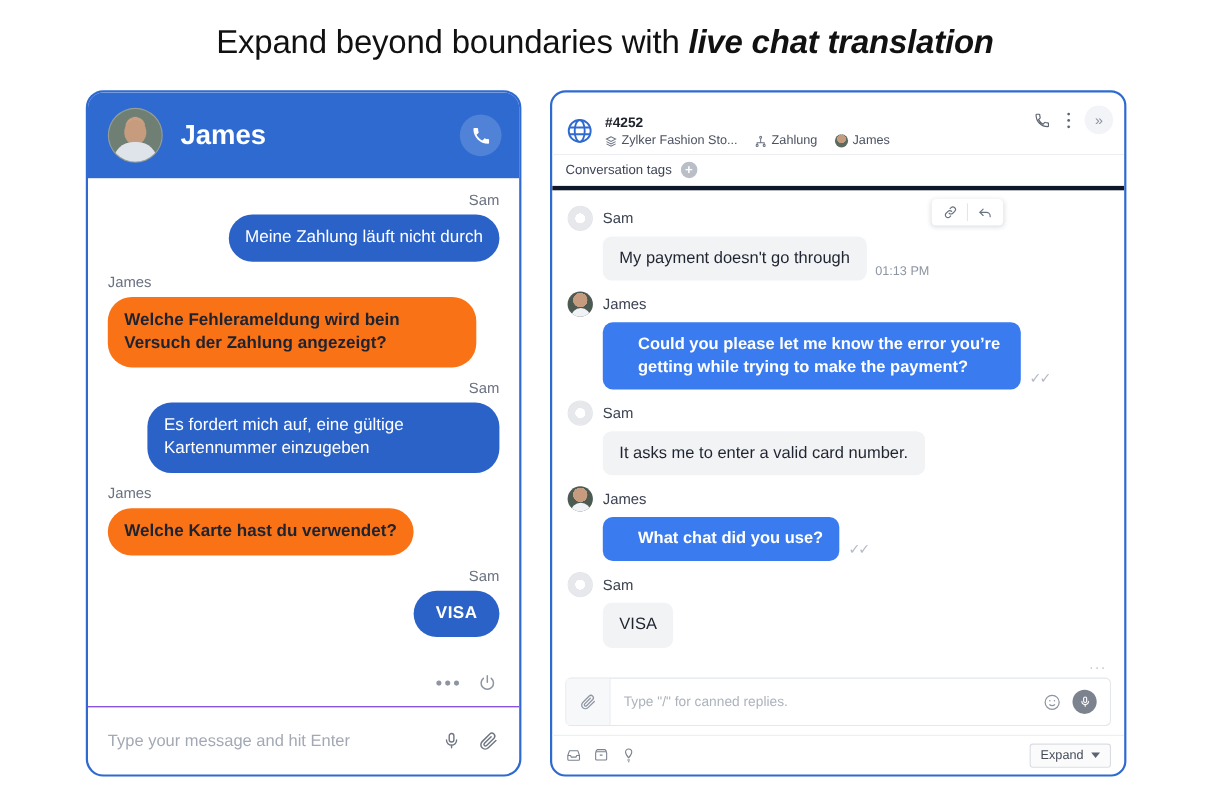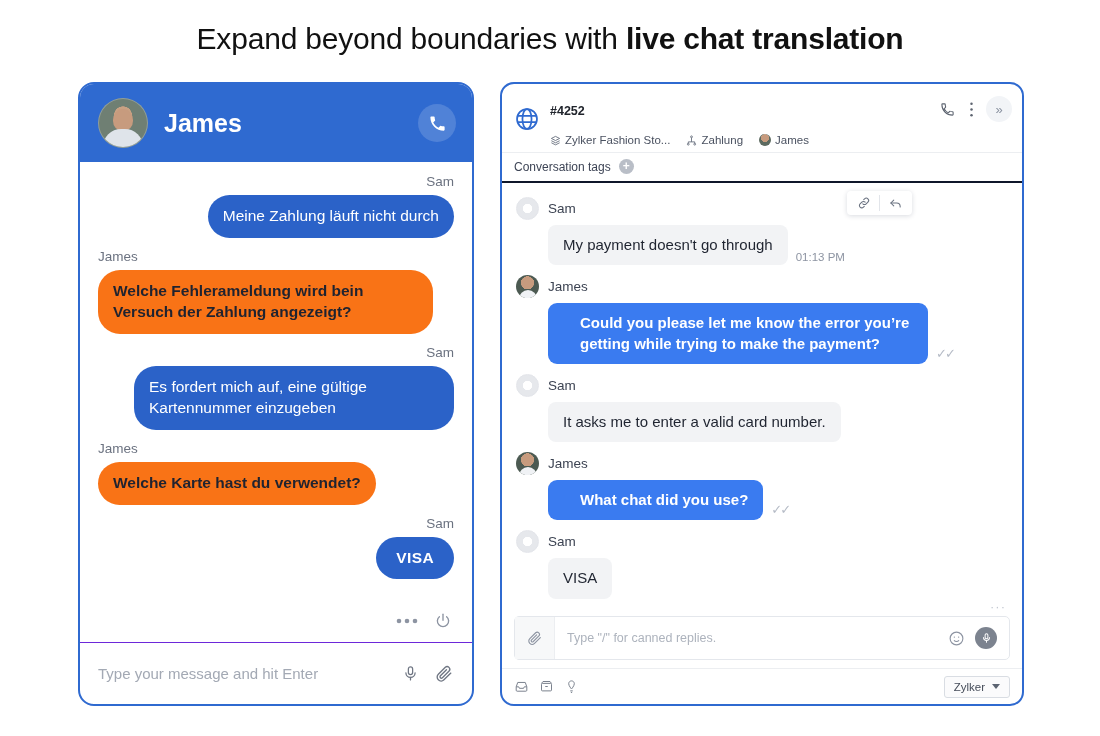--- a/index.html
+++ b/index.html
@@ -11,21 +11,21 @@
   }
   .page { position: relative; width: 1100px; height: 736px; }
 
   
   .headline {
     position: absolute; left: 0; top: 22px; width: 1100px;
     text-align: center; font-size: 30px; color: #111111;
     letter-spacing: -0.2px; white-space: nowrap;
   }
   .headline .light { font-weight: 400; }
-  .headline .bold  { font-weight: 700; }
+  .headline .bold  { font-weight: 700; font-style: italic; }
 
   
   .widget {
     position: absolute; left: 78px; top: 82px;
     width: 396px; height: 624px;
     border: 2px solid #2f6ad0; border-radius: 16px;
     background: #ffffff; overflow: hidden;
     display: flex; flex-direction: column;
   }
   .widget-header {
@@ -97,40 +97,40 @@
     border-bottom: 1px solid #eceef1;
   }
   .globe {
     width: 26px; height: 26px; flex: 0 0 auto; margin-top: 2px; margin-right: 10px;
   }
   .ticket-id { font-size: 12.5px; font-weight: 700; color: #20242c; }
   .crumbs {
     display: flex; align-items: center; gap: 6px;
     margin-top: 4px; font-size: 11.5px; color: #4a5160;
   }
-  .crumbs .ci { display: flex; align-items: center; gap: 4px; margin-top: 12px; }
+  .crumbs .ci { display: flex; align-items: center; gap: 4px; }
   .crumbs .sep { width: 4px; }
   .mini-av {
     width: 12px; height: 12px; border-radius: 50%;
     background: radial-gradient(circle at 50% 35%, #c79b7e 0 40%, #5c6a60 41% 100%);
     display: inline-block;
   }
   .head-icons {
     position: absolute; right: 10px; top: 12px;
     display: flex; align-items: center; gap: 14px;
   }
   .expand-pill {
     width: 26px; height: 26px; border-radius: 50%;
     background: #f2f4f7; display: flex; align-items: center;
     justify-content: center; color: #8b93a1; font-size: 13px;
     margin-left: -2px;
   }
   .tags-row {
-    flex: 0 0 auto; display: flex; align-items: flex-end; gap: 8px;
-    padding: 6px 12px 7px; border-bottom: 2px solid #0f172a;
+    flex: 0 0 auto; display: flex; align-items: flex-start; gap: 8px;
+    padding: 6px 12px 7px; border-bottom: 4px solid #0f172a;
     font-size: 12px; color: #3d4455;
   }
   .plus-circle {
     width: 15px; height: 15px; border-radius: 50%; background: #b9bec7;
     color: #fff; font-size: 12px; line-height: 14px; text-align: center;
     font-weight: 700;
   }
   .desk-body { flex: 1 1 auto; padding: 14px 14px 0 14px; overflow: hidden; position: relative; }
   .d-block { margin-bottom: 10px; position: relative; }
   .d-name-row { display: flex; align-items: center; gap: 9px; margin-bottom: 5px; }
@@ -483,19 +483,19 @@
           </svg>
         </span>
         <span>
           <svg width="15" height="15" viewBox="0 0 24 24" fill="none" stroke="#7b828e" stroke-width="1.6" stroke-linejoin="round">
             <path d="M12 3c2.5 0 4.5 2 4.5 4.5 0 3.4-4.5 8.5-4.5 8.5S7.5 10.9 7.5 7.5C7.5 5 9.5 3 12 3z"></path>
             <path d="M10 19h4M11 21.5h2"></path>
           </svg>
         </span>
       </div>
       <div class="close-btn">
-        <span>Zylker</span>
+        <span>Expand</span>
         <span class="caret"></span>
       </div>
     </div>
 
   </div>
 </div>
 
 </body></html>

